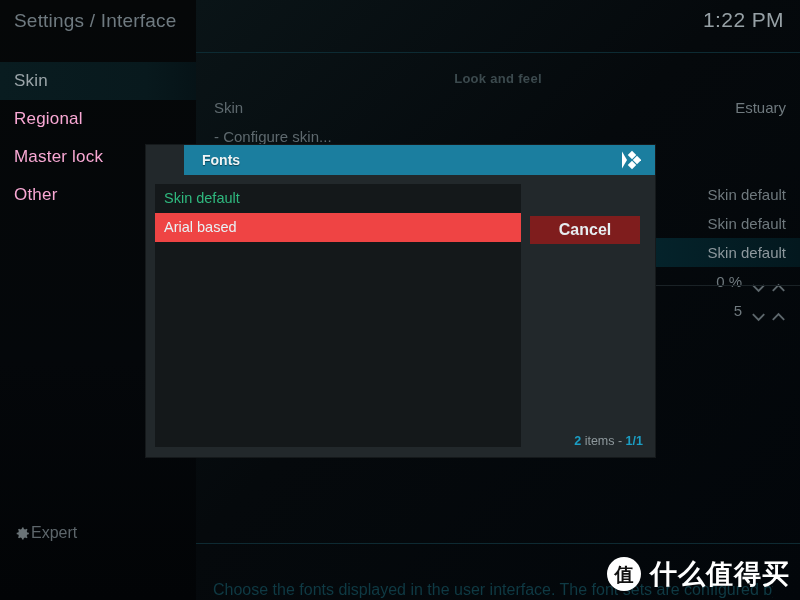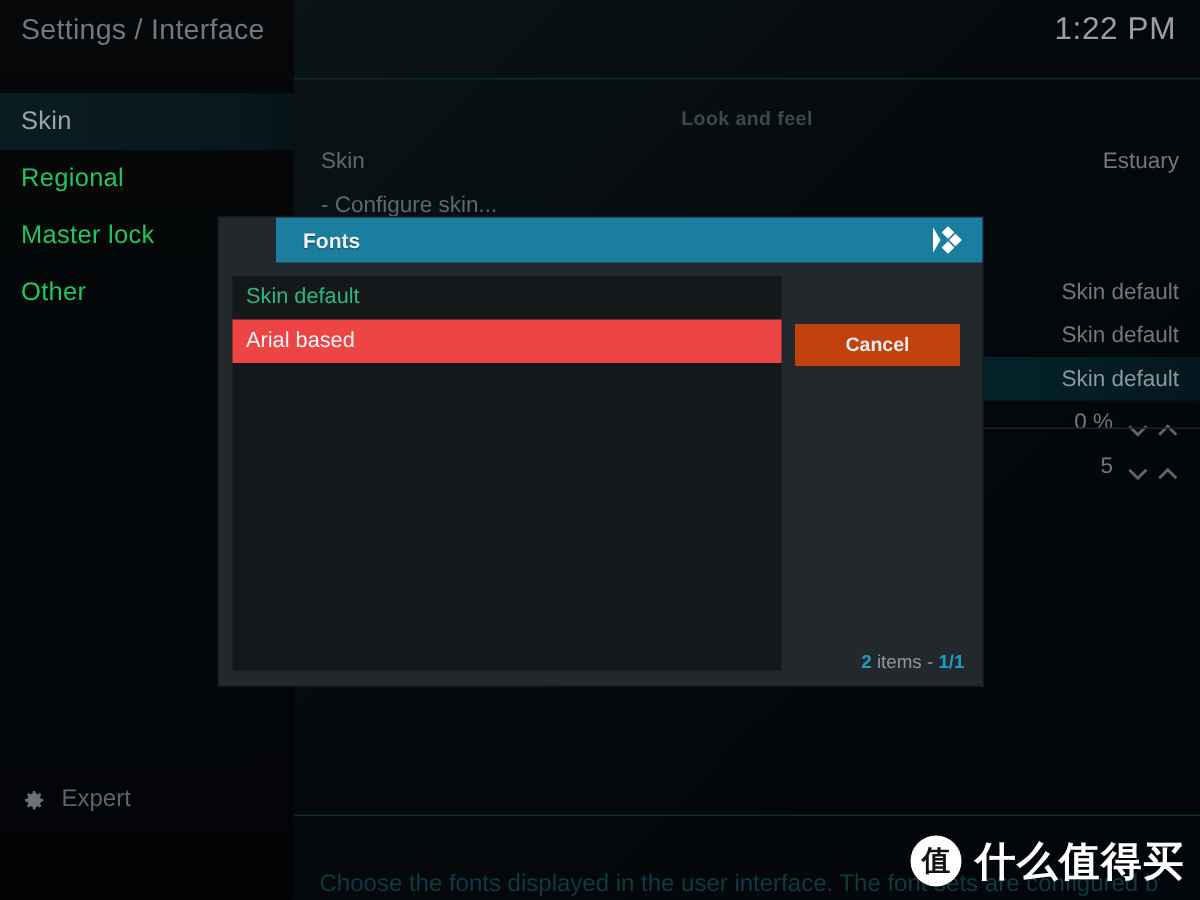--- a/index.html
+++ b/index.html
@@ -42,31 +42,31 @@
     background:#0d2b33;
   }
 
   
   .sidebar {
     position:absolute; left:0; top:62px; width:196px;
   }
   .side-item {
     height:38px; line-height:38px;
     padding-left:14px;
-    font-size:17px; color:#22c55e;
+    font-size:17px; color:#f9a8d4;
     letter-spacing:.2px;
   }
   .side-item.active {
     background:linear-gradient(90deg,#091c20 0%, #08191d 75%, #061317 100%);
     color:#9aa4a8;
   }
 
   .expert {
     position:absolute; left:14px; top:524px;
-    display:flex; align-items:center; gap:10px;
+    display:flex; align-items:center; 
   }
   .expert .label { font-size:16px; color:#5d666b; }
   .gear { width:17px; height:17px; display:block; }
 
   
   .panel {
     position:absolute; left:196px; top:53px; width:604px; height:487px;
   }
   .panel-title {
     position:absolute; left:0; top:18px; width:604px;
@@ -161,23 +161,23 @@
     height:29px; line-height:29px;
     padding-left:9px;
     font-size:14.5px;
   }
   .opt.current { color:#2fb87e; }
   .opt.focused { background:#ef4444; color:#e8f2f5; }
 
   .cancel-btn {
     position:absolute; left:384px; top:41px;
     width:110px; height:28px; line-height:28px;
-    background:#c2410c;
+    background:#7f1d1d;
     text-align:center;
-    font-size:13px; font-weight:bold; color:#e7edf0;
+    font-size:16px; font-weight:bold; color:#e7edf0;
   }
   .item-count {
     position:absolute; right:12px; bottom:9px;
     font-size:12.5px; color:#8e989c;
   }
   .item-count .num { color:#1b9ec4; font-weight:bold; }
   .item-count .pg  { color:#1b9ec4; font-weight:bold;text-align:right; }
 </style>
 </head>
 <body>

